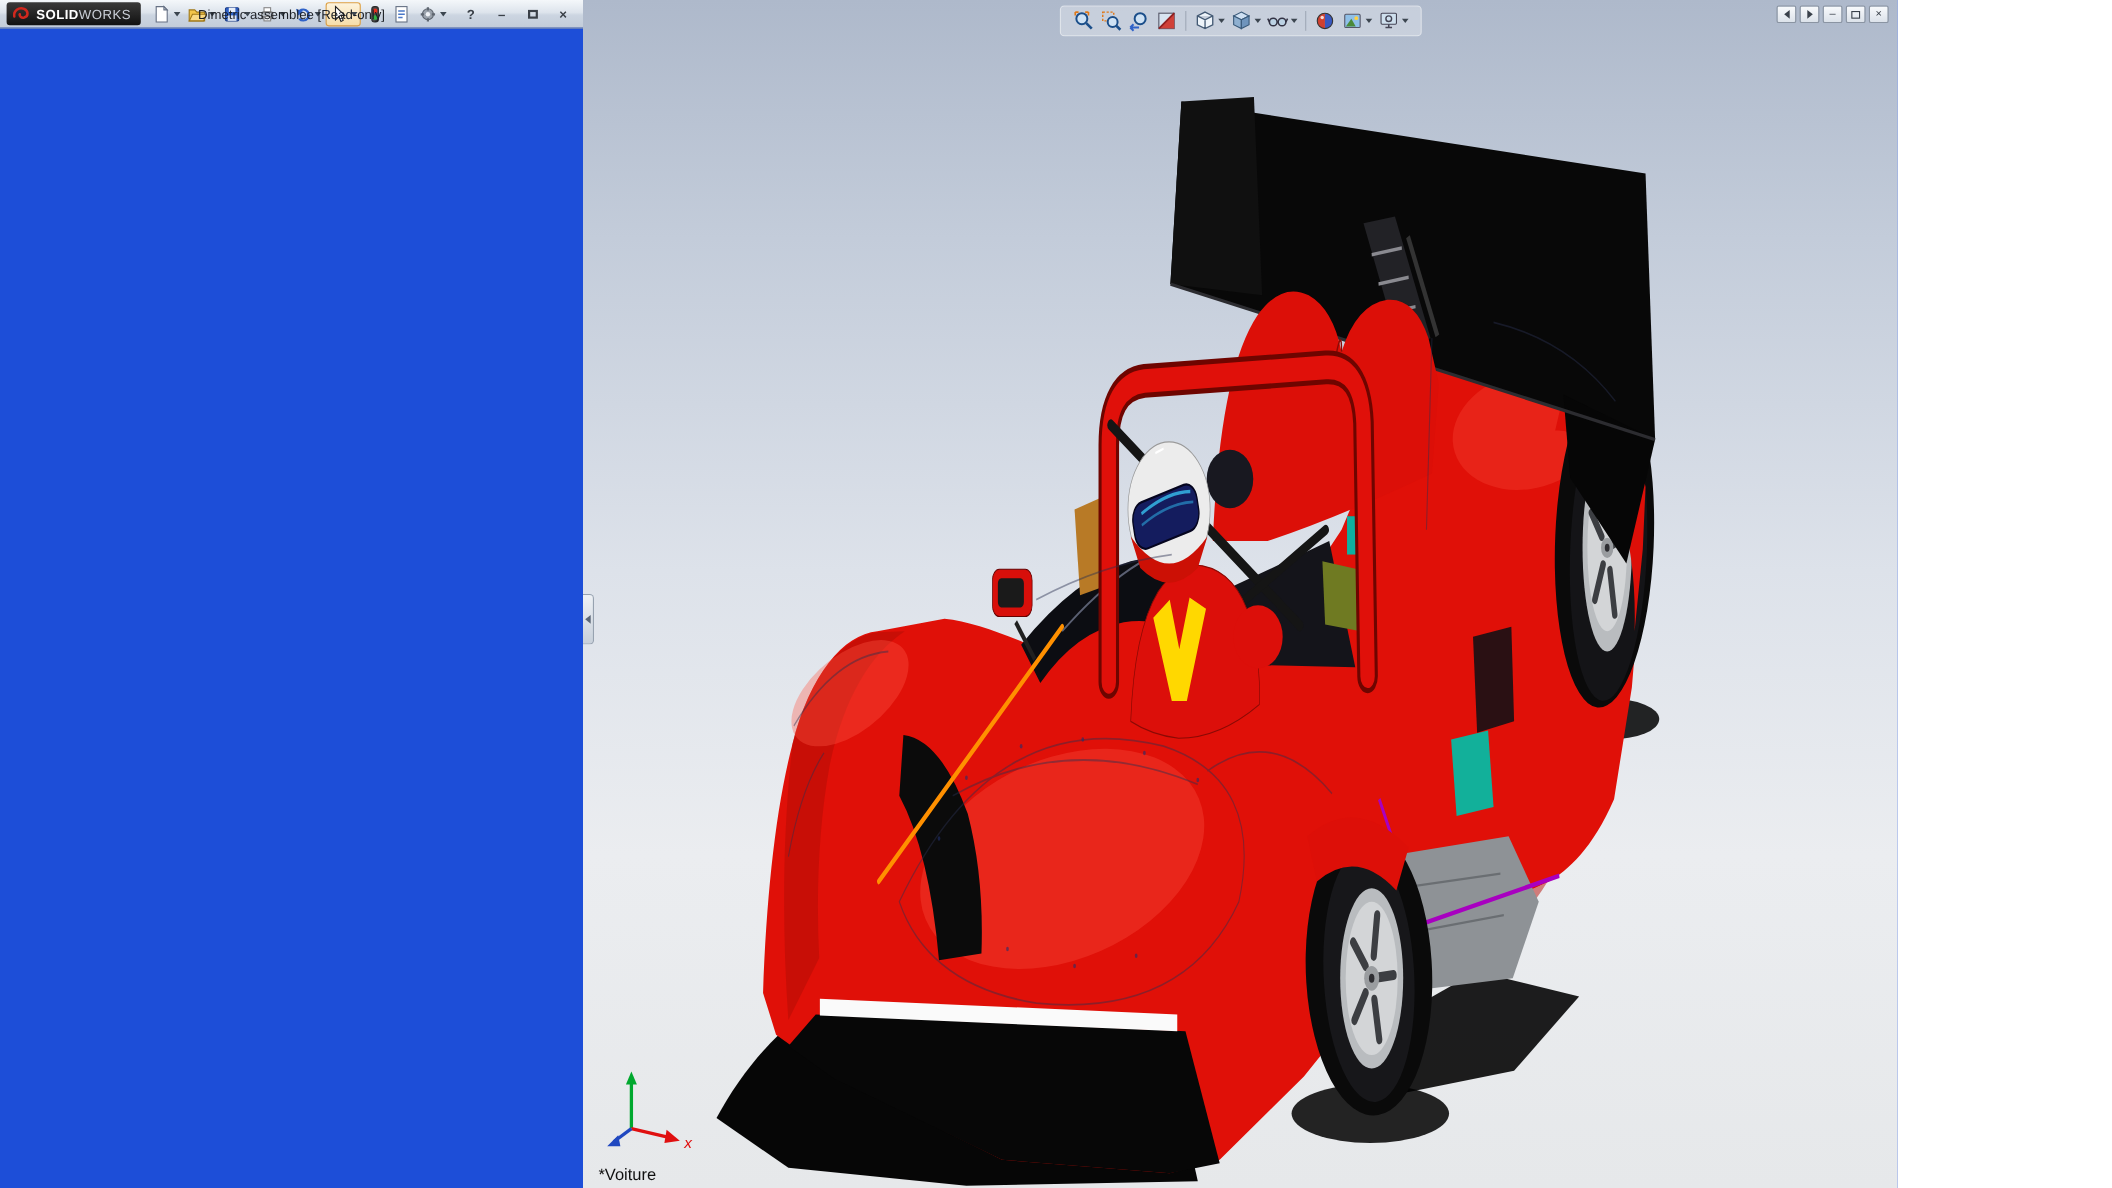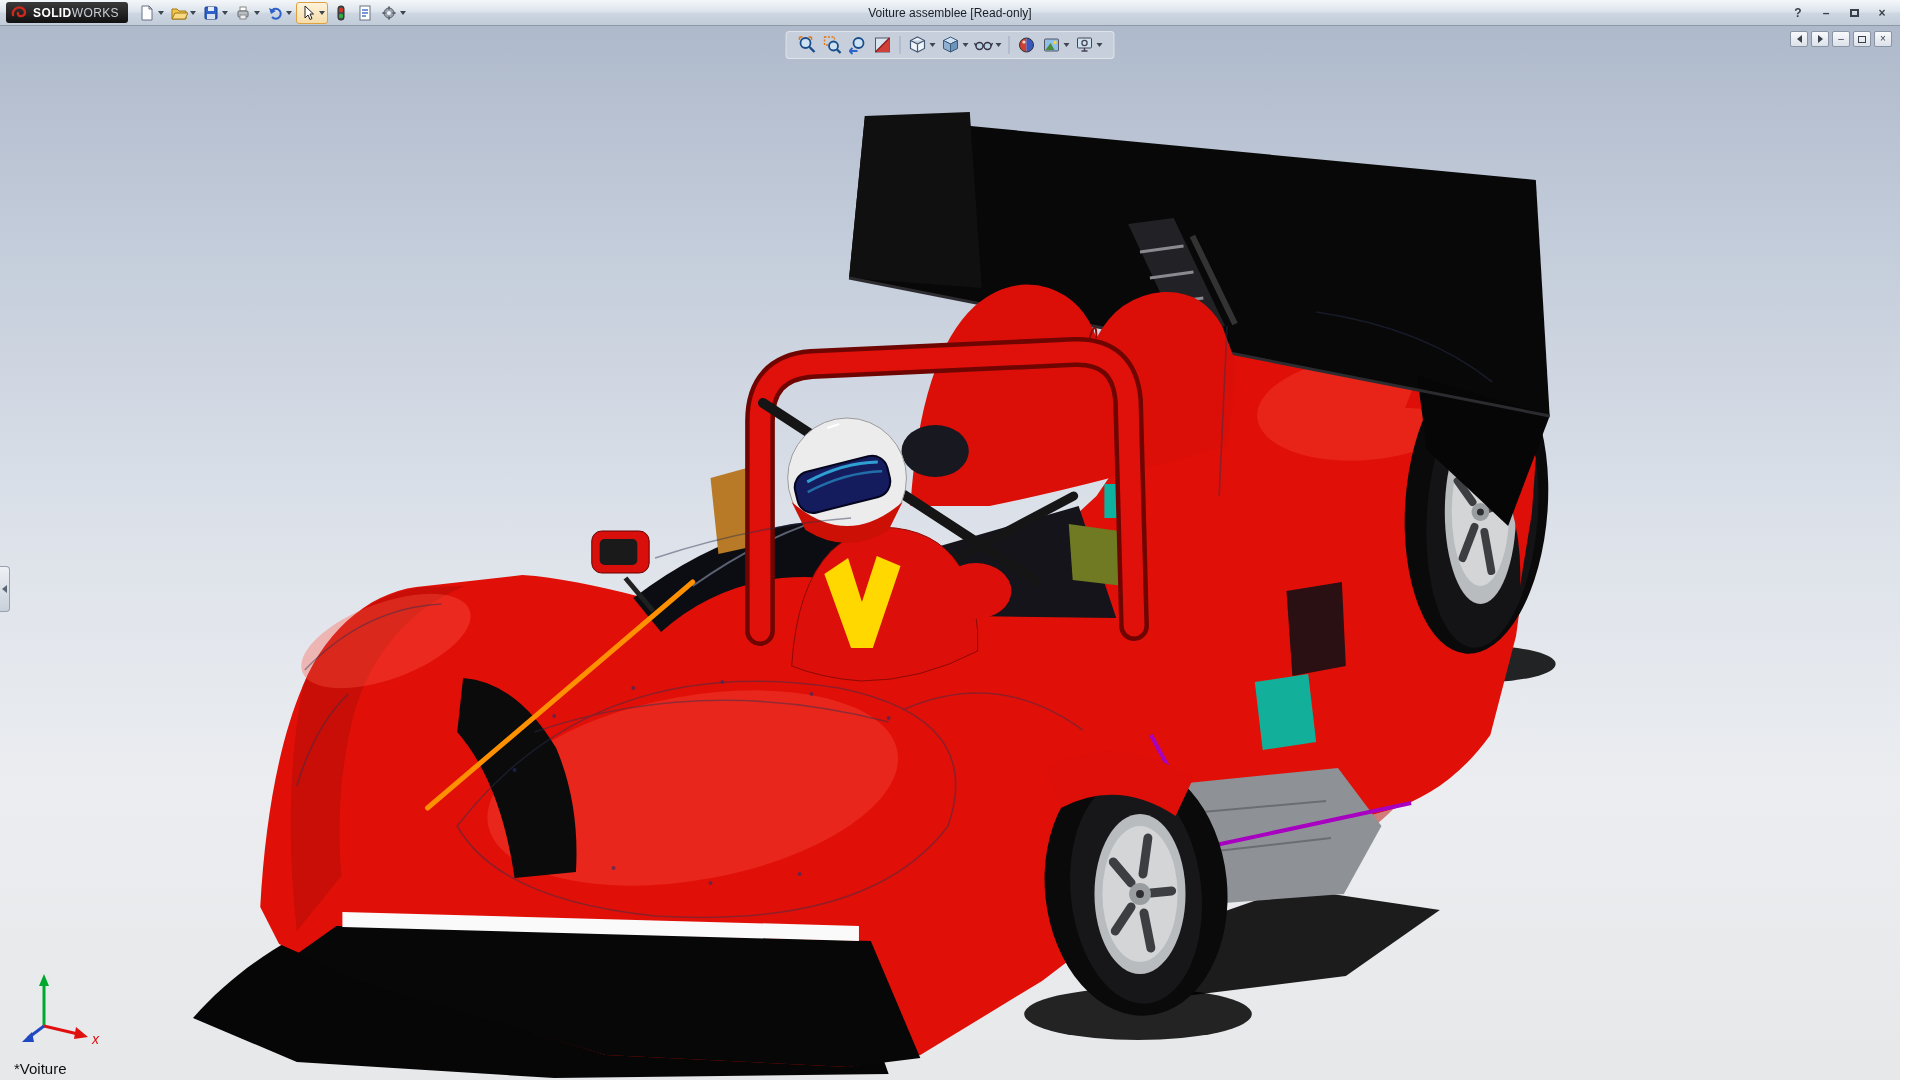--- a/index.html
+++ b/index.html
@@ -1,17 +1,17 @@
 <!DOCTYPE html>
 <html><head>
 <meta charset="utf-8">
 <style>
   * { margin:0; padding:0; box-sizing:border-box; }
   html,body { width:1920px; height:1080px; overflow:hidden; font-family:"Liberation Sans",sans-serif; }
-  .window { width:1900px; height:1080px; display:flex; flex-direction:column; background:#1d4ed8; }
+  .window { width:1725px; height:1080px; display:flex; background:#1d4ed8; }
 
   
   .titlebar { height:26px; flex:0 0 26px; display:flex; align-items:center; gap:8px; padding:0 6px;
     background:linear-gradient(#f4f7fa,#dde4ec 45%,#ccd5e1 55%,#c2ccd9);
     border-bottom:1px solid #8e99a8; position:relative; z-index:5; }
   .logo { display:flex; align-items:center; gap:5px; background:linear-gradient(#3a3a3a,#111);
     border-radius:3px; padding:2px 9px 2px 5px; height:21px; }
   .logo .brand { font-size:12px; letter-spacing:.4px; color:#fff; font-weight:bold; }
   .logo .brand .lt { font-weight:normal; color:#c9ced6; }
   .qa { display:flex; align-items:center; gap:2px; }
@@ -126,21 +126,21 @@
       <div class="qa-btn">
         <svg width="18" height="18" viewBox="0 0 18 18">
           <circle cx="9" cy="9" r="5" fill="#9aa2ac" stroke="#5e6670"></circle>
           <circle cx="9" cy="9" r="2" fill="#eef1f5"></circle>
           <path d="M9,2.5 v3 M9,12.5 v3 M2.5,9 h3 M12.5,9 h3" stroke="#5e6670" stroke-width="2"></path>
         </svg>
           <span class="caret"></span>
       </div>
     </div>
 
-    <div class="title-center">Voiture assemblee [Read-only]</div>
+    <div class="title-center">Dimetric assemblee [Read-only]</div>
 
     <div class="win-controls">
       <div class="wc">?</div>
       <div class="wc">–</div>
       <div class="wc">
           <span class="wc-box"></span>
         </div>
       <div class="wc">×</div>
     </div>
   </div>

